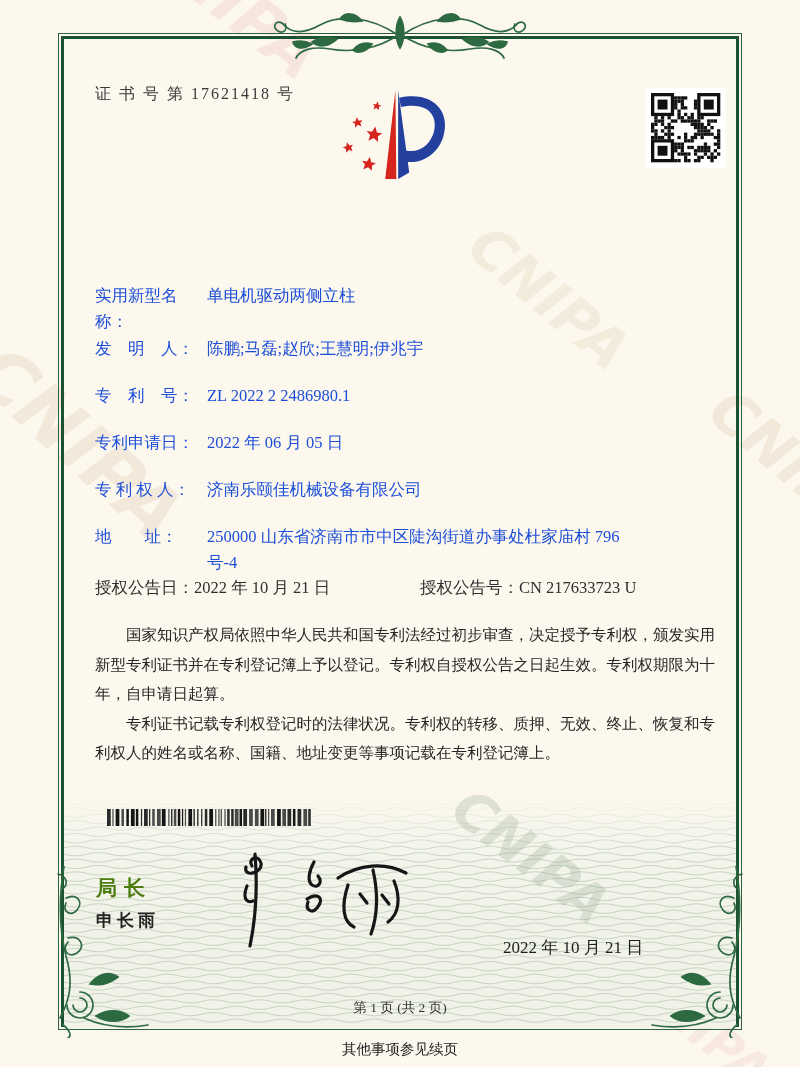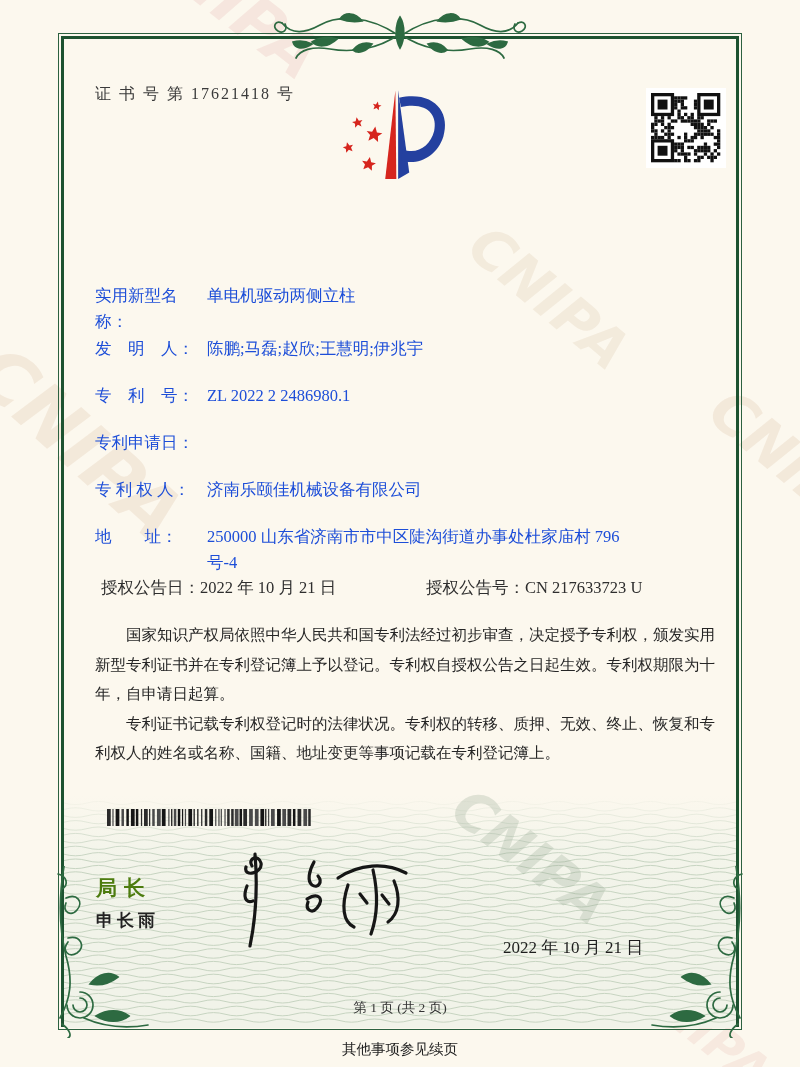--- a/index.html
+++ b/index.html
@@ -11,21 +11,21 @@
   .frame{position:absolute;left:58px;top:33px;width:682px;height:995px;
          border:1px solid #2c6140;}
   .frame-inner{position:absolute;inset:2px;border:3px solid #1d5230;border-bottom-width:5px;}
   .certno{position:absolute;left:95px;top:84px;font-size:16px;letter-spacing:2px;color:#3a3a3a;text-align:center;}
   .title{position:absolute;left:0;right:0;top:190px;text-align:center;
          font-size:37px;font-weight:bold;letter-spacing:9px;color:#141414;}
   .fieldrow{position:absolute;left:95px;width:625px;display:flex;
             font-size:16.5px;line-height:26px;color:#1d4ed8;}
   .fieldrow .lbl{flex:0 0 112px;}
   .fieldrow .val{flex:1;white-space:pre-line;}
-  .grantrow{position:absolute;left:95px;top:577px;width:625px;font-size:16.5px;color:#2e2e2e;margin-left:6px;}
+  .grantrow{position:absolute;left:95px;top:577px;width:625px;font-size:16.5px;color:#2e2e2e;}
   .grantrow .right{position:absolute;left:325px;top:0;}
   .paras{position:absolute;left:95px;top:620px;width:620px;}
   .paras p{margin:0;font-size:15.5px;line-height:29.5px;text-indent:2em;color:#262626;}
   .sig-title{position:absolute;left:96px;top:874px;font-family:"Liberation Sans","DejaVu Sans",sans-serif;
              font-size:21px;font-weight:700;letter-spacing:7px;color:#4d7c0f;}
   .sig-name{position:absolute;left:96px;top:909px;font-family:"Liberation Sans","DejaVu Sans",sans-serif;
             font-size:17px;font-weight:700;letter-spacing:4px;color:#222;}
   .issue-date{position:absolute;left:503px;top:936px;font-size:17px;color:#1e1e1e;}
   .pageinfo{position:absolute;left:0;right:0;top:999px;text-align:center;font-size:13.5px;color:#333;}
   .footnote{position:absolute;left:0;right:0;top:1040px;text-align:center;font-size:14.5px;color:#222;}
@@ -315,20 +315,21 @@
       <div class="fieldrow" style="top: 336px;">
         <span class="lbl">发　明　人：</span>
         <span class="val">陈鹏;马磊;赵欣;王慧明;伊兆宇</span>
       </div>
       <div class="fieldrow" style="top: 383px;">
         <span class="lbl">专　利　号：</span>
         <span class="val">ZL 2022 2 2486980.1</span>
       </div>
       <div class="fieldrow" style="top: 430px;">
         <span class="lbl">专利申请日：</span>
+        <span class="val">2022 年 06 月 05 日</span>
       </div>
       <div class="fieldrow" style="top: 477px;">
         <span class="lbl">专 利 权 人：</span>
         <span class="val">济南乐颐佳机械设备有限公司</span>
       </div>
       <div class="fieldrow" style="top: 524px;">
         <span class="lbl">地　　址：</span>
         <span class="val">250000 山东省济南市市中区陡沟街道办事处杜家庙村 796
 号-4</span>
       </div>

